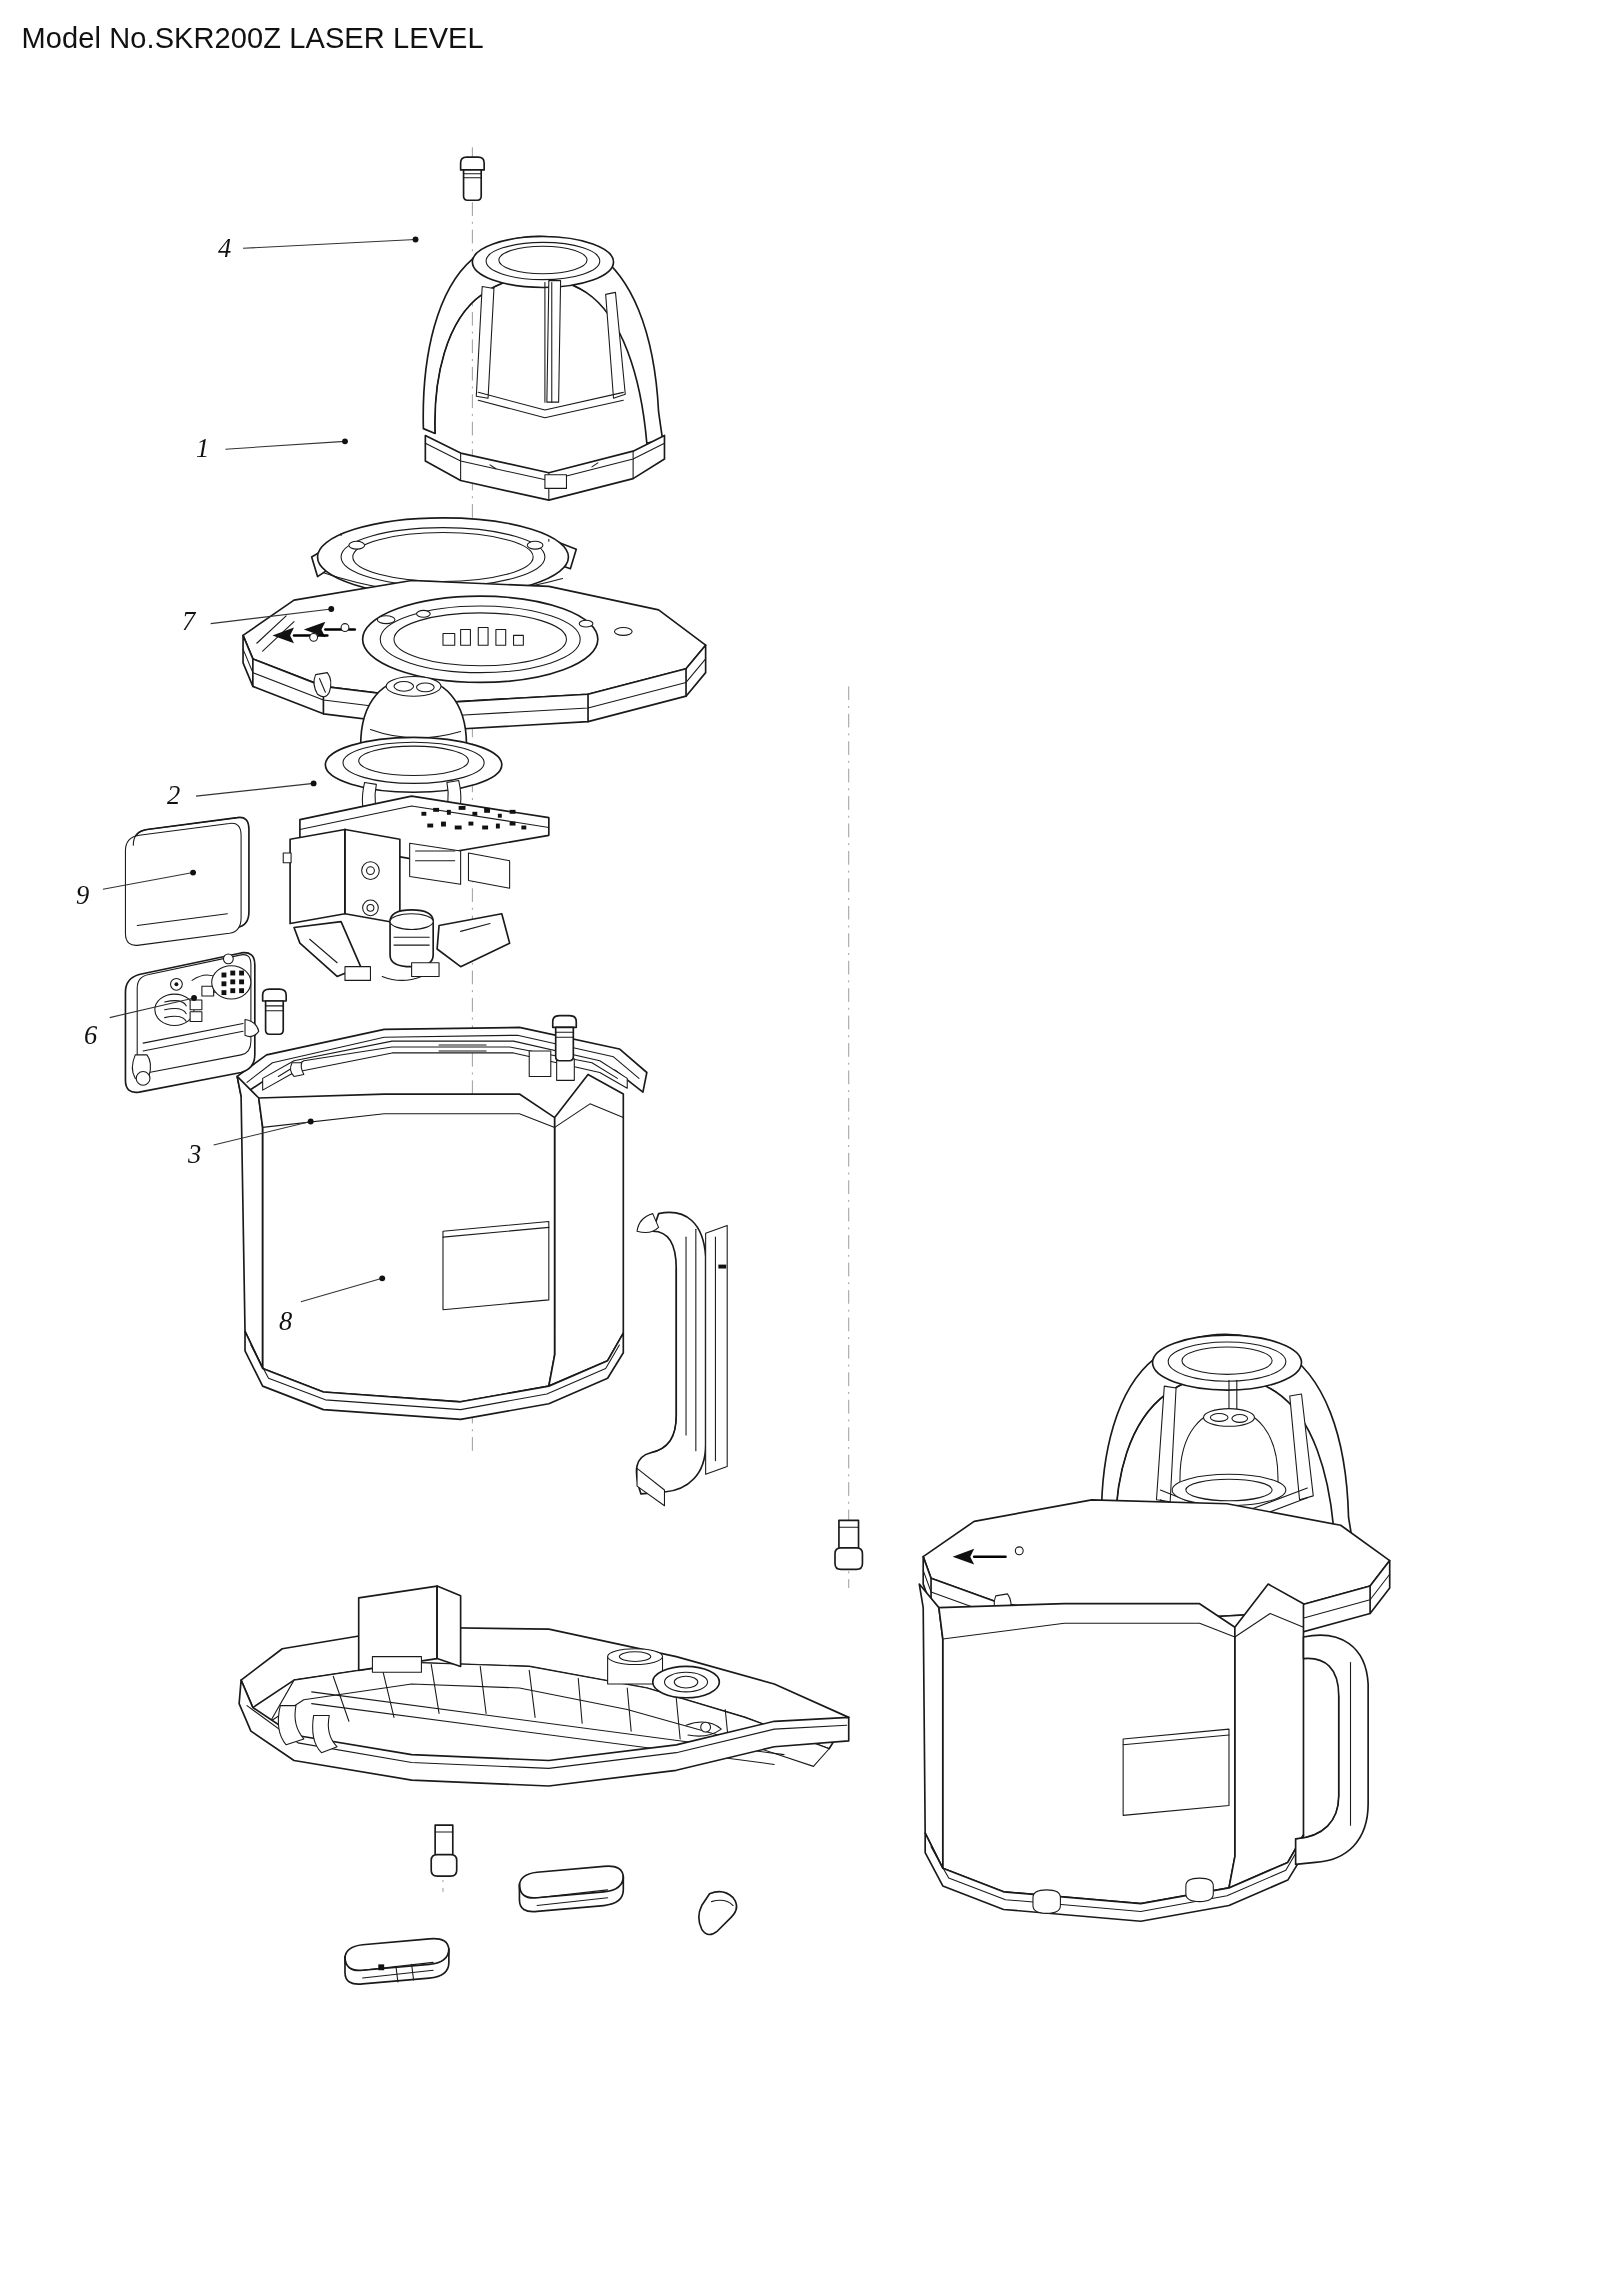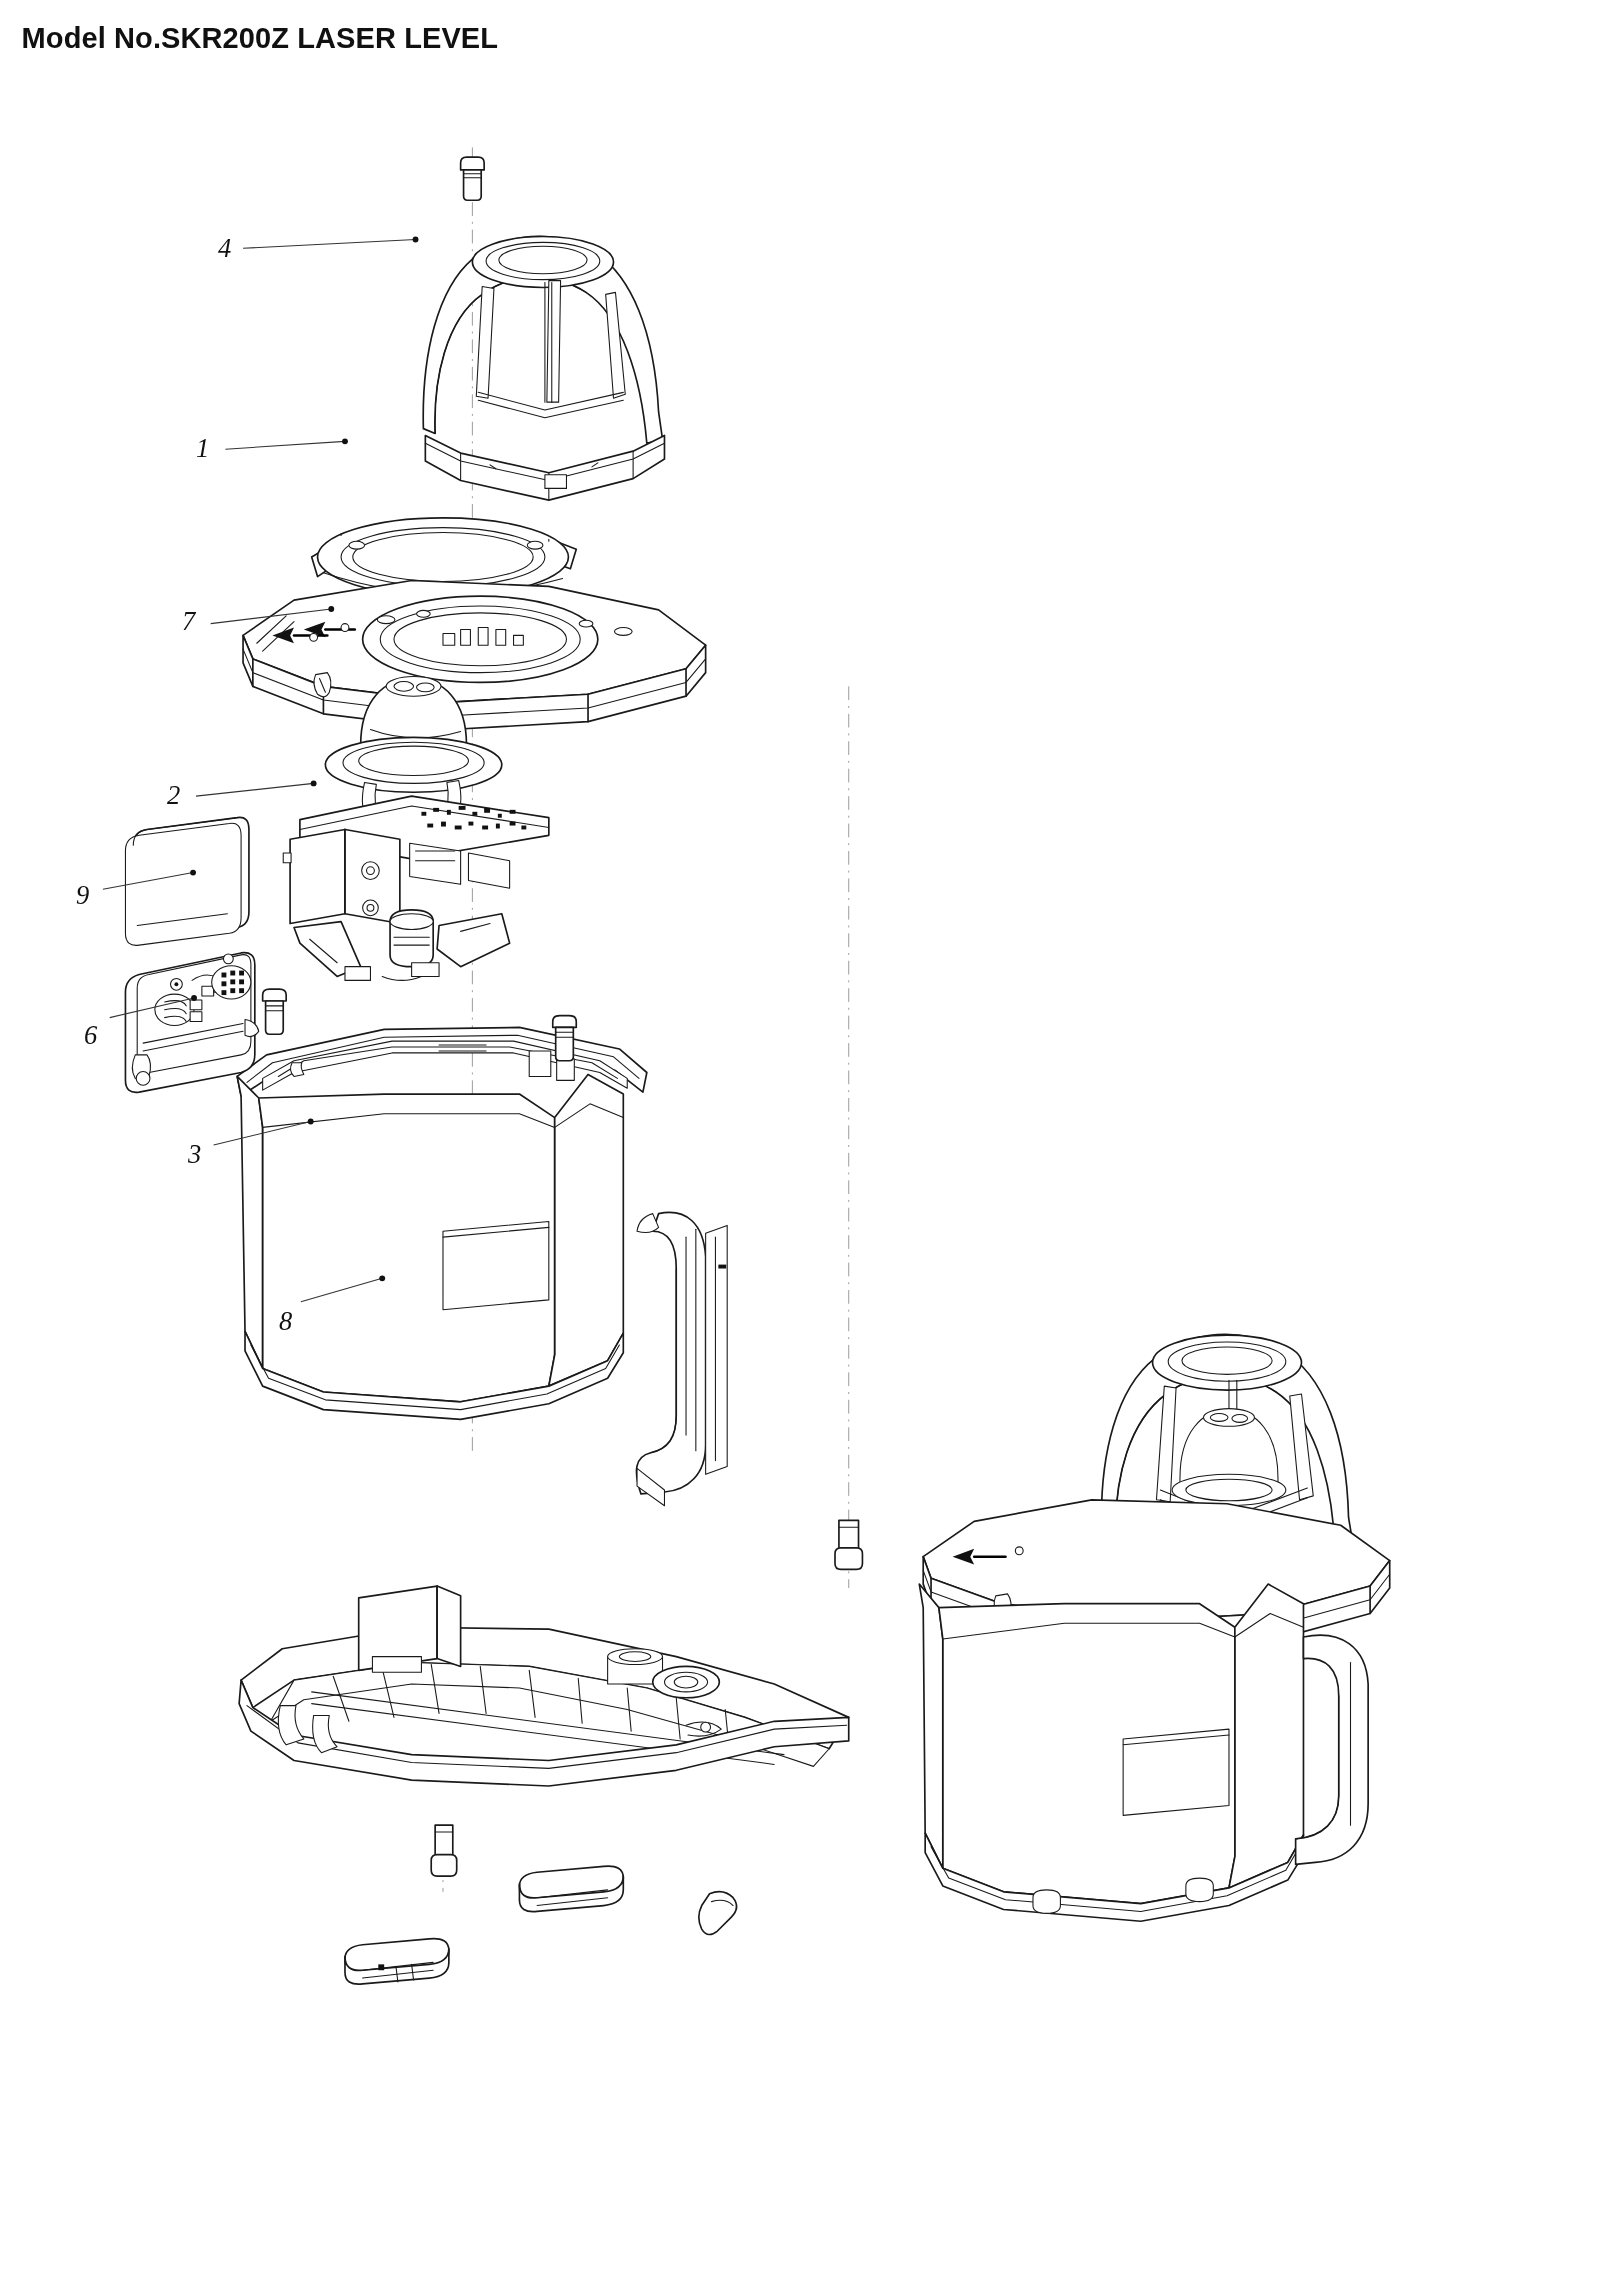--- a/index.html
+++ b/index.html
@@ -4,21 +4,21 @@
 <title>Model No.SKR200Z LASER LEVEL</title>
 <style>
   html,body{margin:0;padding:0;background:#ffffff;}
   body{
     width:1621px;height:2293px;position:relative;overflow:hidden;
     font-family:"Liberation Sans",sans-serif;
     -webkit-font-smoothing:antialiased;
   }
   #page-title{
     position:absolute;left:21.6px;top:21.6px;
-    font-size:29px;font-weight:700;color:#111111;
+    font-size:29px;font-weight:400;color:#111111;
     letter-spacing:0.1px;white-space:nowrap;
   }
   #diagram-canvas{
     position:absolute;left:0;top:0;width:1621px;height:2293px;
   }
   .callout-label{
     position:absolute;
     font-family:"Liberation Serif",serif;
     font-style:italic;font-weight:400;
     font-size:26.5px;color:#111111;

